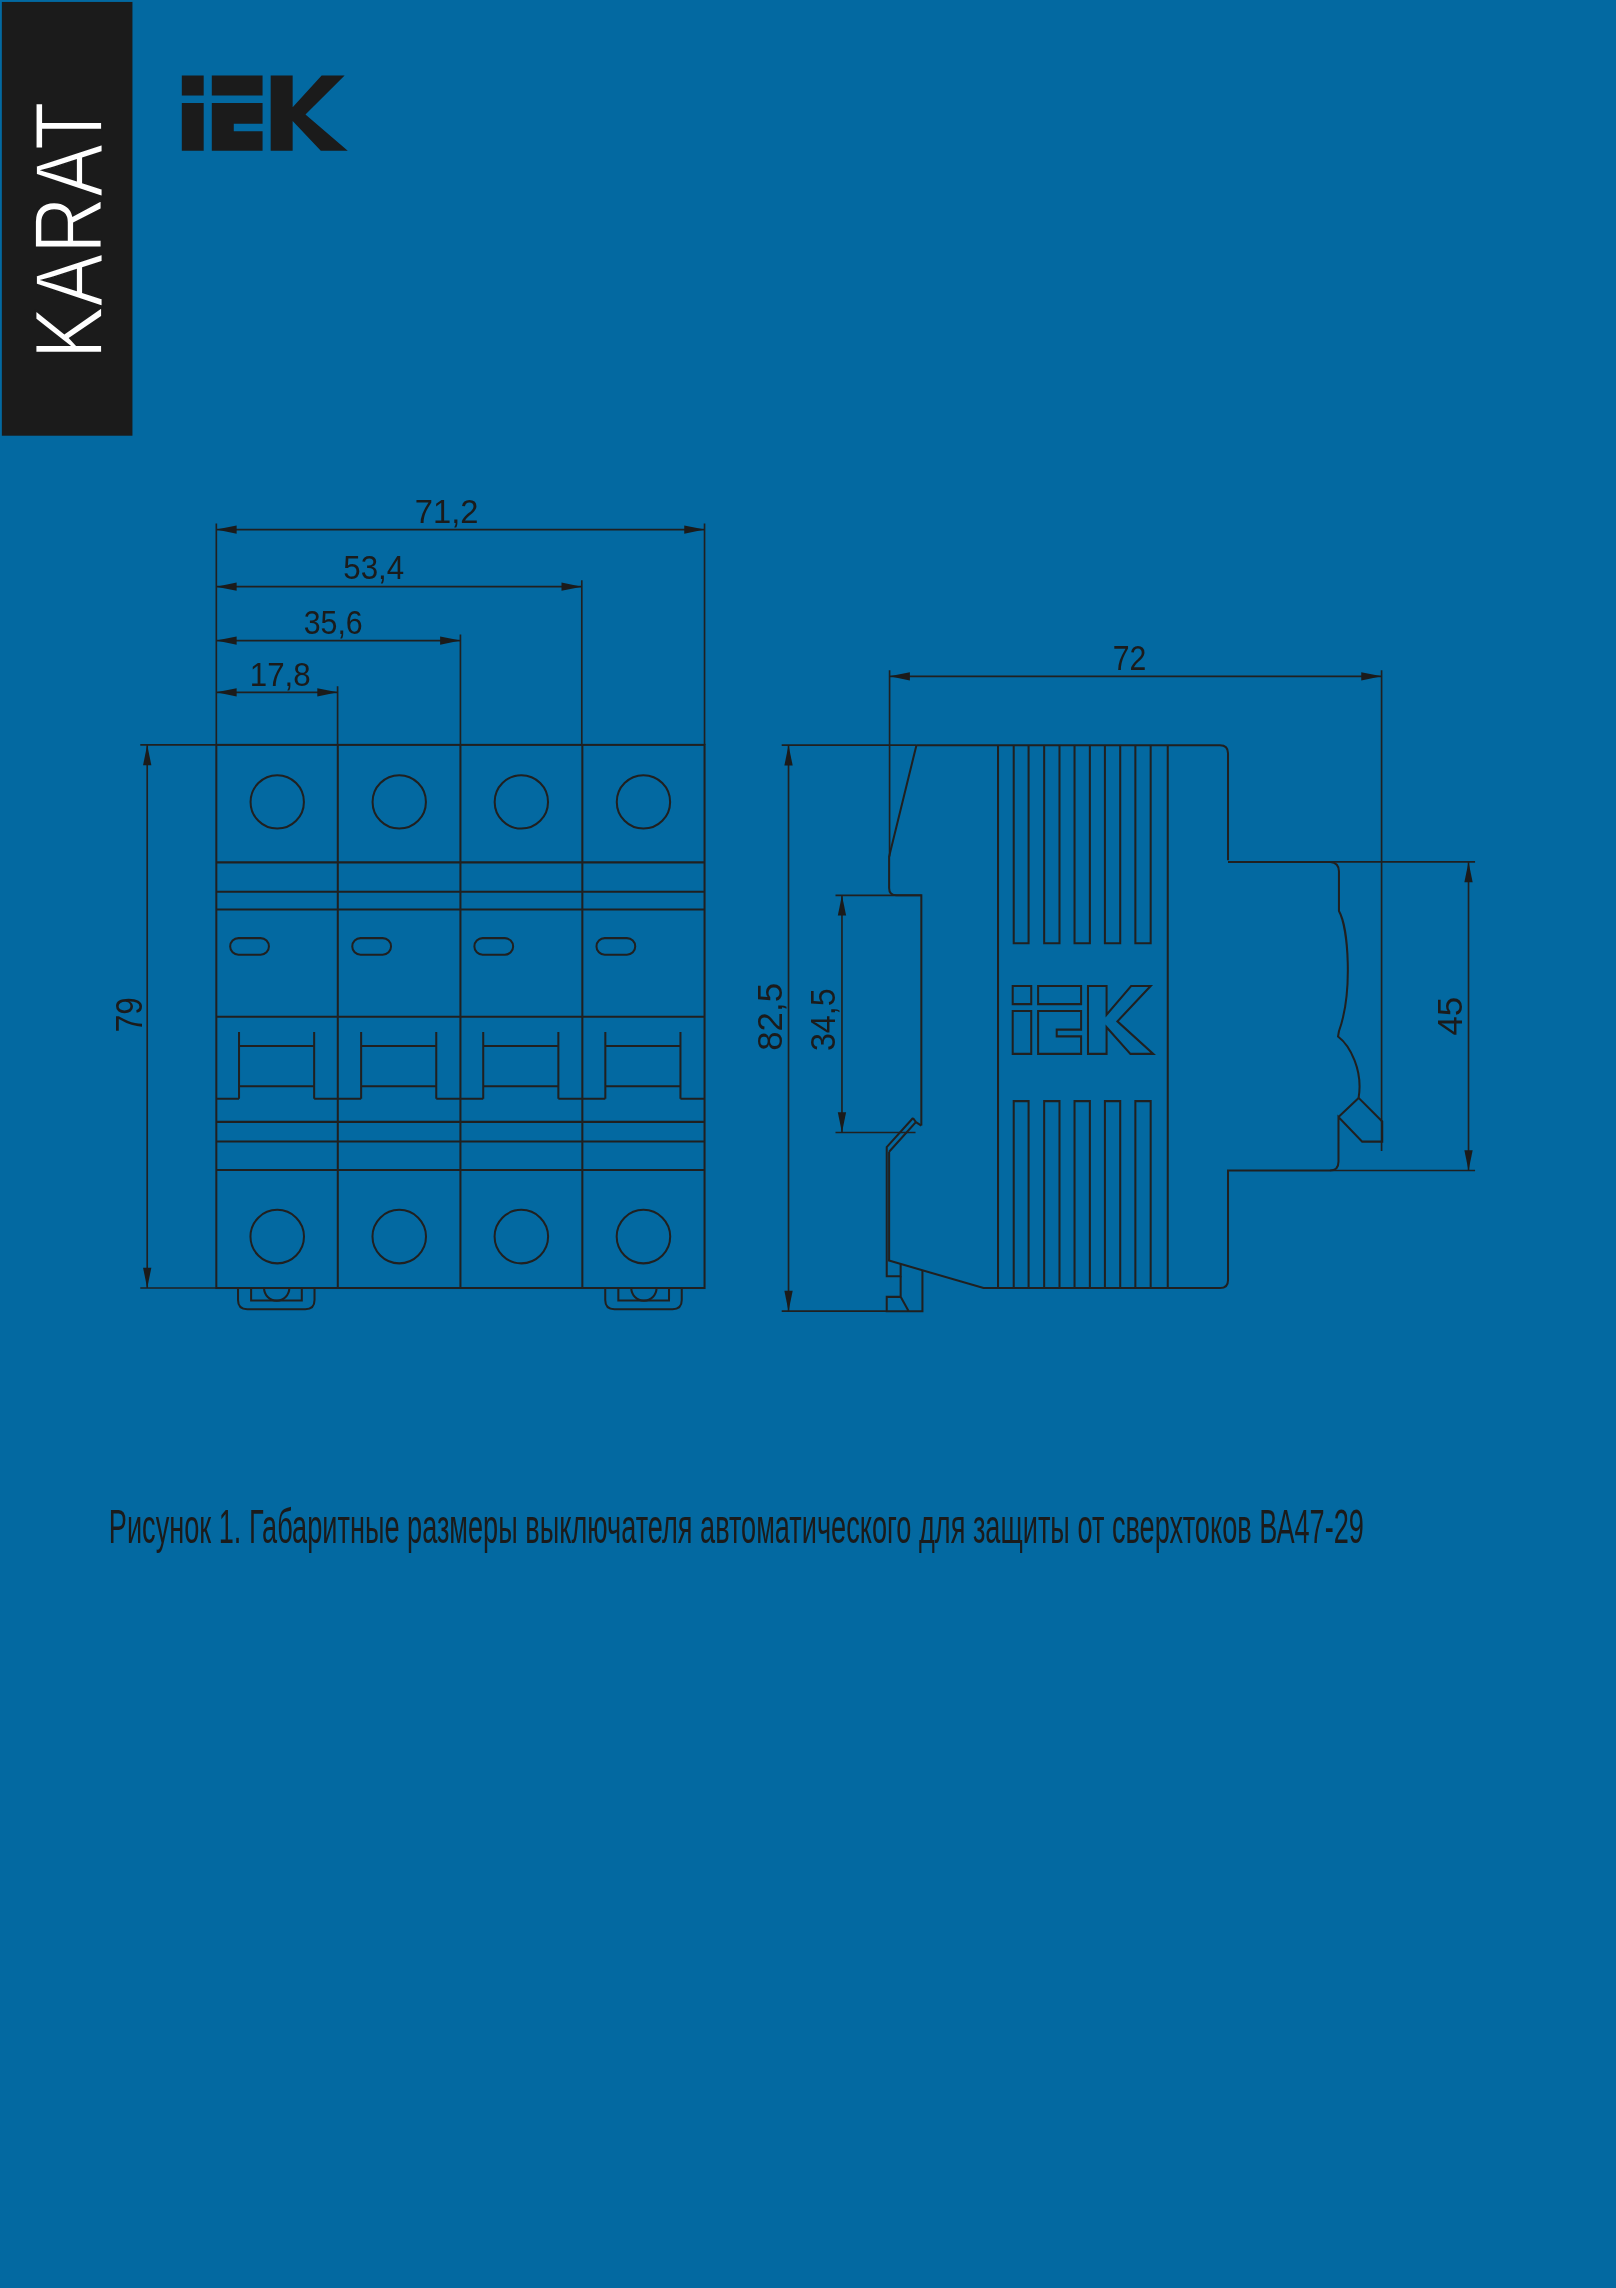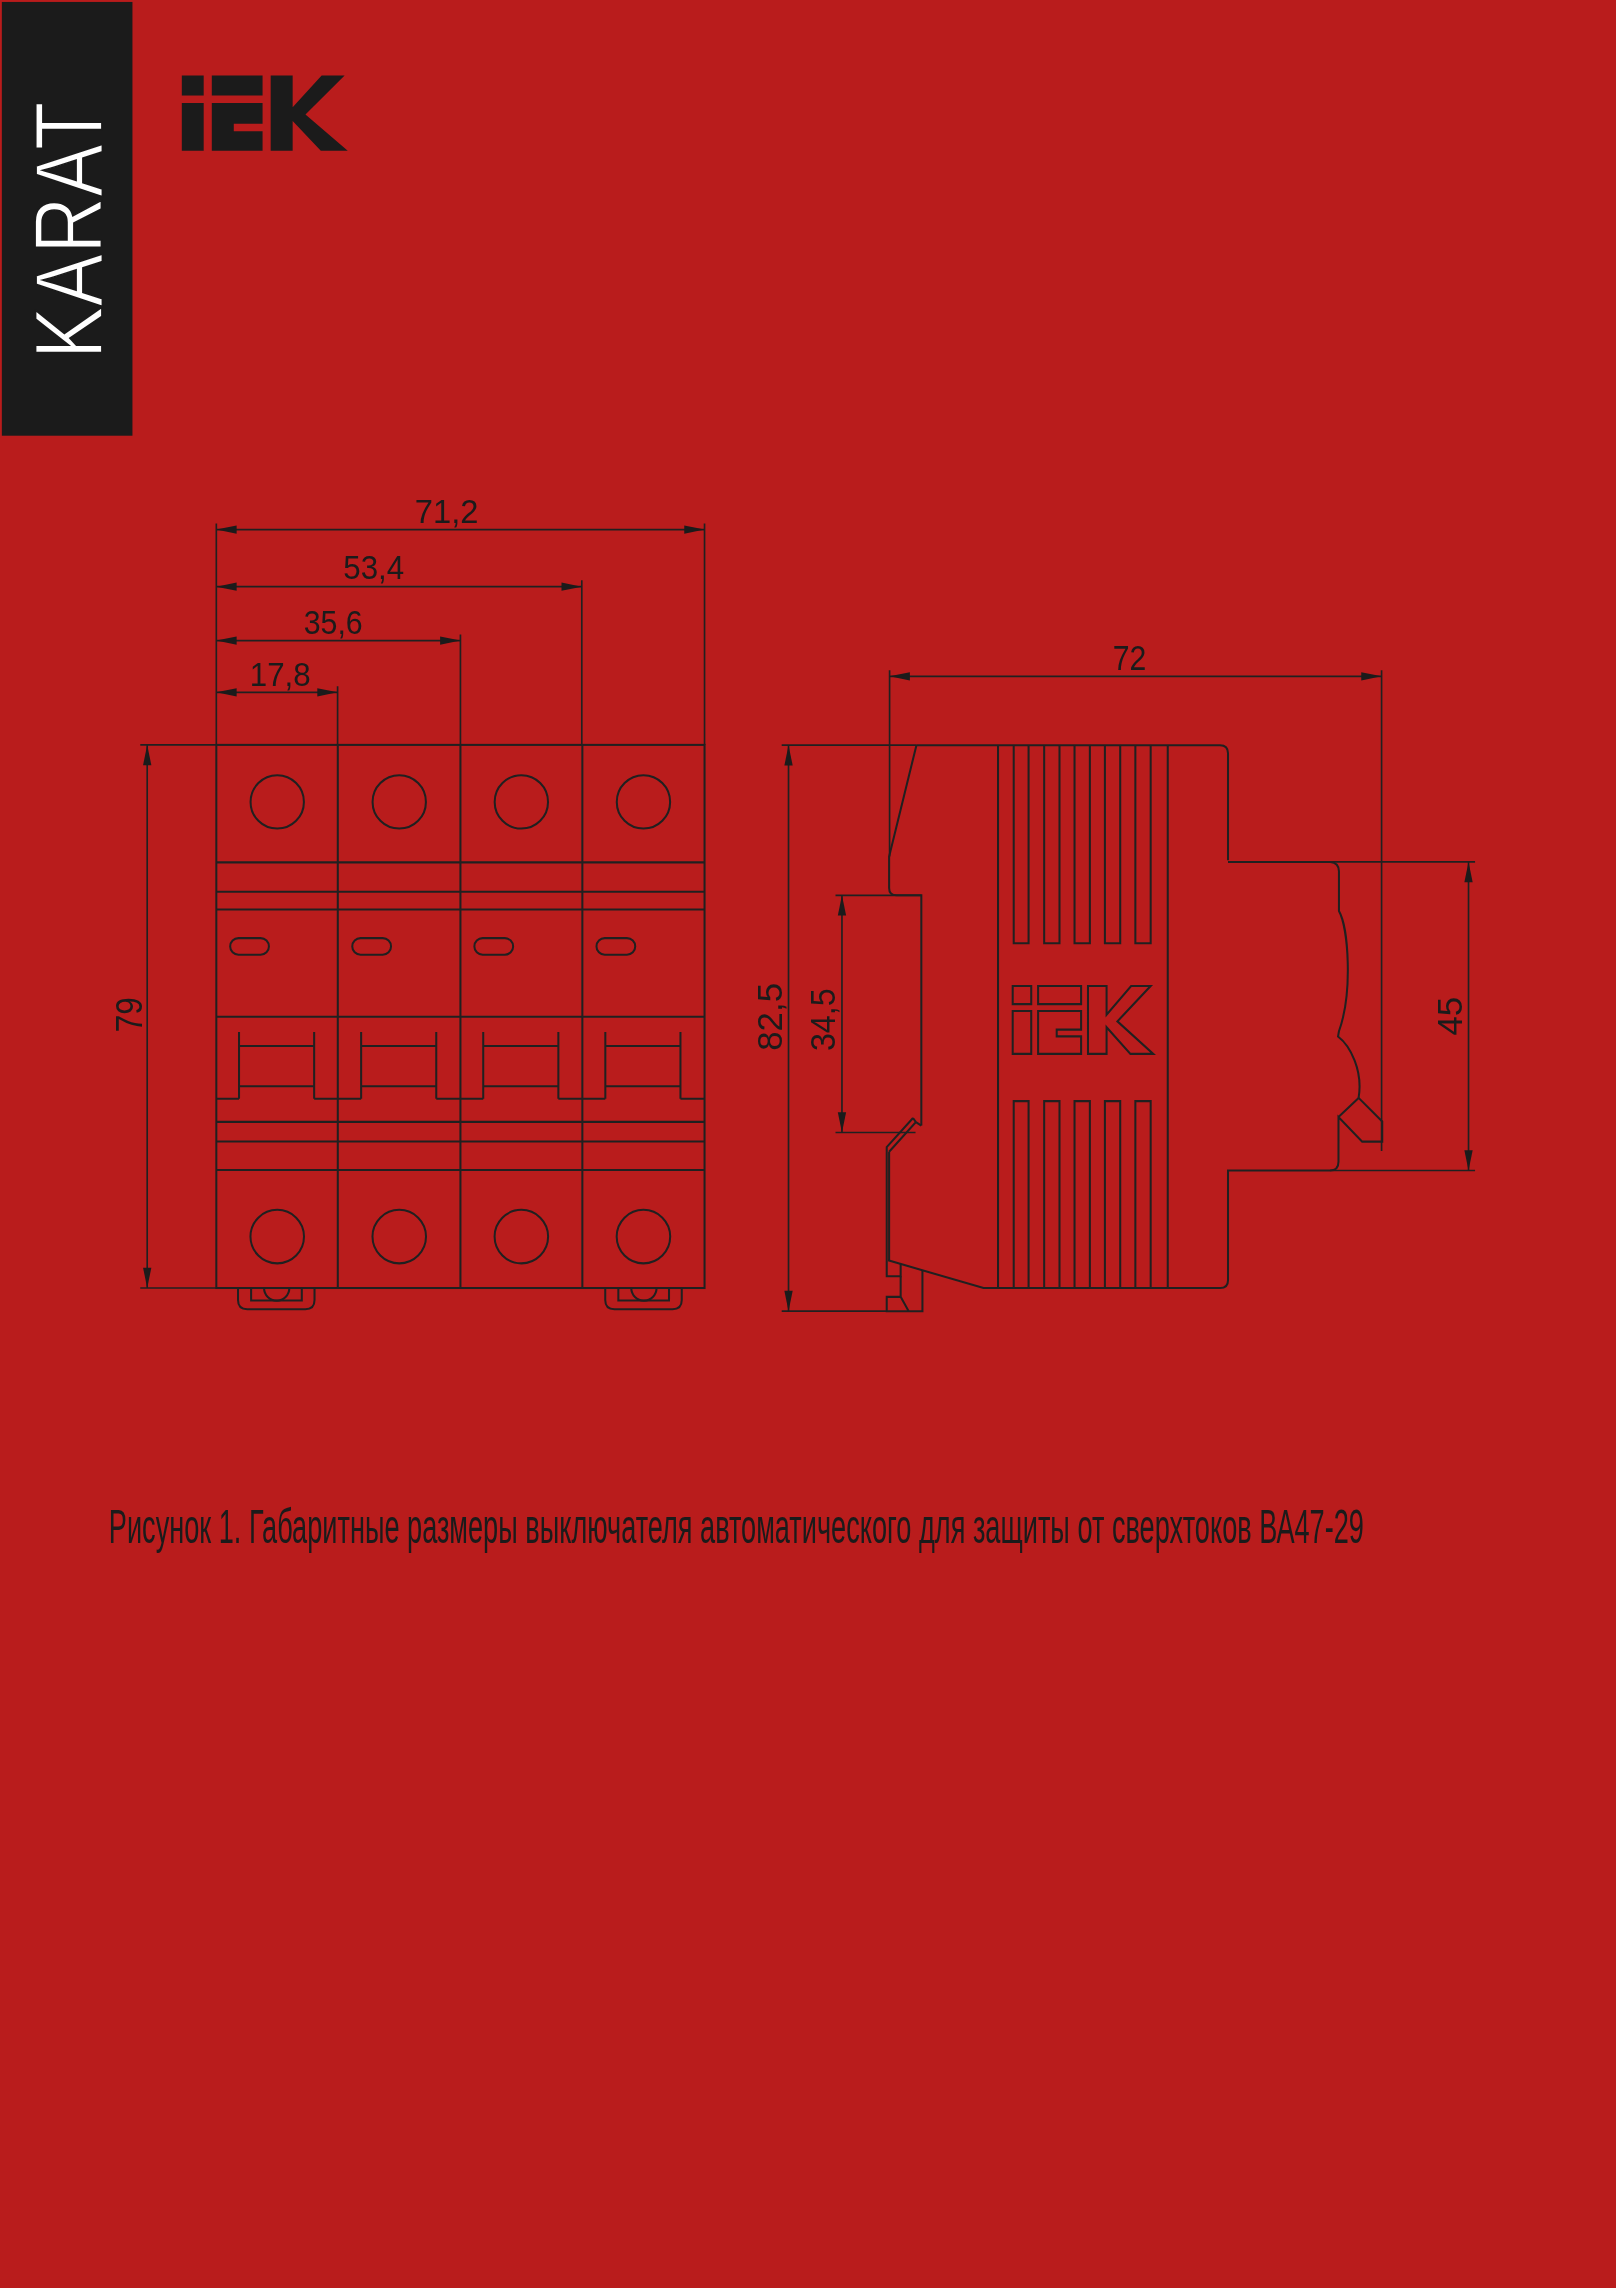--- a/index.html
+++ b/index.html
@@ -1,16 +1,16 @@
 <!DOCTYPE html>
 <html style="font-size:14.8px"><head>
 <meta charset="utf-8">
 <style>
   html,body{margin:0;padding:0;background:#fff;}
-  .page{position:relative;width:1616px;height:2289px;background:#b91c1c;overflow:hidden;
+  .page{position:relative;width:1616px;height:2289px;background:#0369a1;overflow:hidden;
         font-family:"Liberation Sans", sans-serif;}
 </style>
 </head>
 <body>
 <div class="page">
 <svg width="1616" height="2289" viewBox="0 0 1751 2480" xmlns="http://www.w3.org/2000/svg">
 <defs>
 <g id="lg">
   <path d="M0,0 H23.7 V21.7 H0 Z"></path>
   <path d="M0,29.9 H23.7 V81.4 H0 Z"></path>

